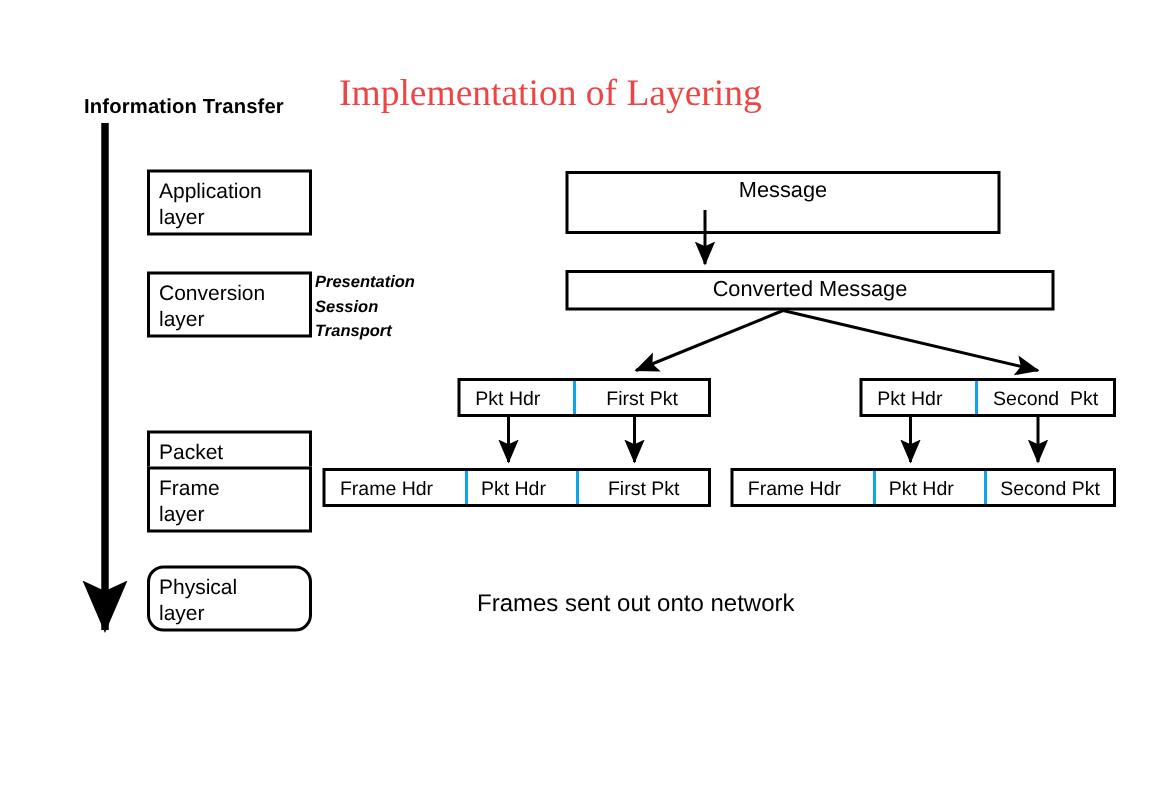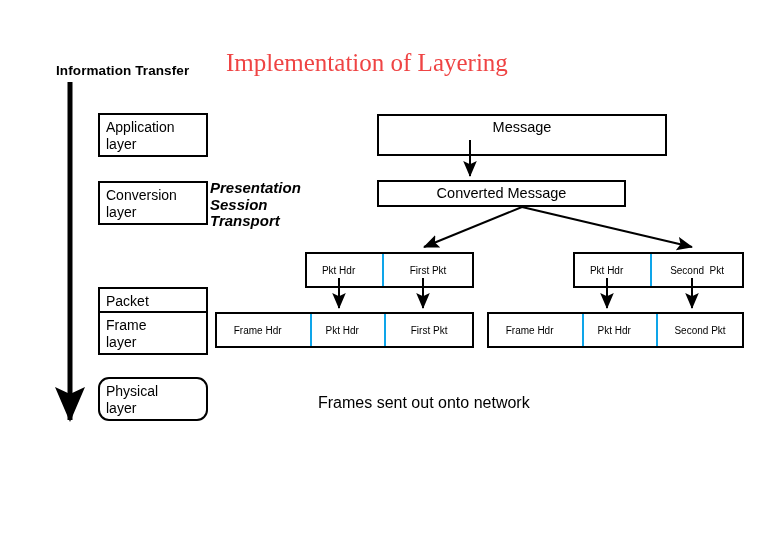--- a/index.html
+++ b/index.html
@@ -51,53 +51,53 @@
     width: 110px;
     height: 44px;
   }
   .layer-box .l1 { display: block; }
   .layer-box .l2 { display: block; }
 
   
   #sublayer-text {
     left: 210px;
     top: 180px;
-    font-size: 15px;
+    font-size: 11px;
     font-weight: bold;
     font-style: italic;
     line-height: 16.5px;
   }
   #sublayer-text span { display: block; }
 
   
   .msg-box {
     box-sizing: border-box;
     border: 2px solid #000;
     background: #fff;
     text-align: center;
     font-size: 14.5px;
     white-space: nowrap;
   }
   #message-box {
     left: 377px; top: 114px; width: 290px; height: 42px;
     line-height: 22px;
   }
   #converted-message-box {
-    left: 377px; top: 180px; width: 249px; height: 27px;
+    left: 377px; top: 180px; width: 326px; height: 27px;
     line-height: 23px;
   }
 
   
   .seg-row {
     box-sizing: border-box;
     border: 2px solid #000;
     background: #fff;
     display: flex;
-    height: 36px;
-    font-size: 10px;
+    height: 26px;
+    font-size: 13px;
   }
   .seg-row .cell {
     box-sizing: border-box;
     display: flex;
     align-items: center;
     justify-content: center;
     white-space: pre;
     height: 100%;
     padding: 0 4px;
   }

